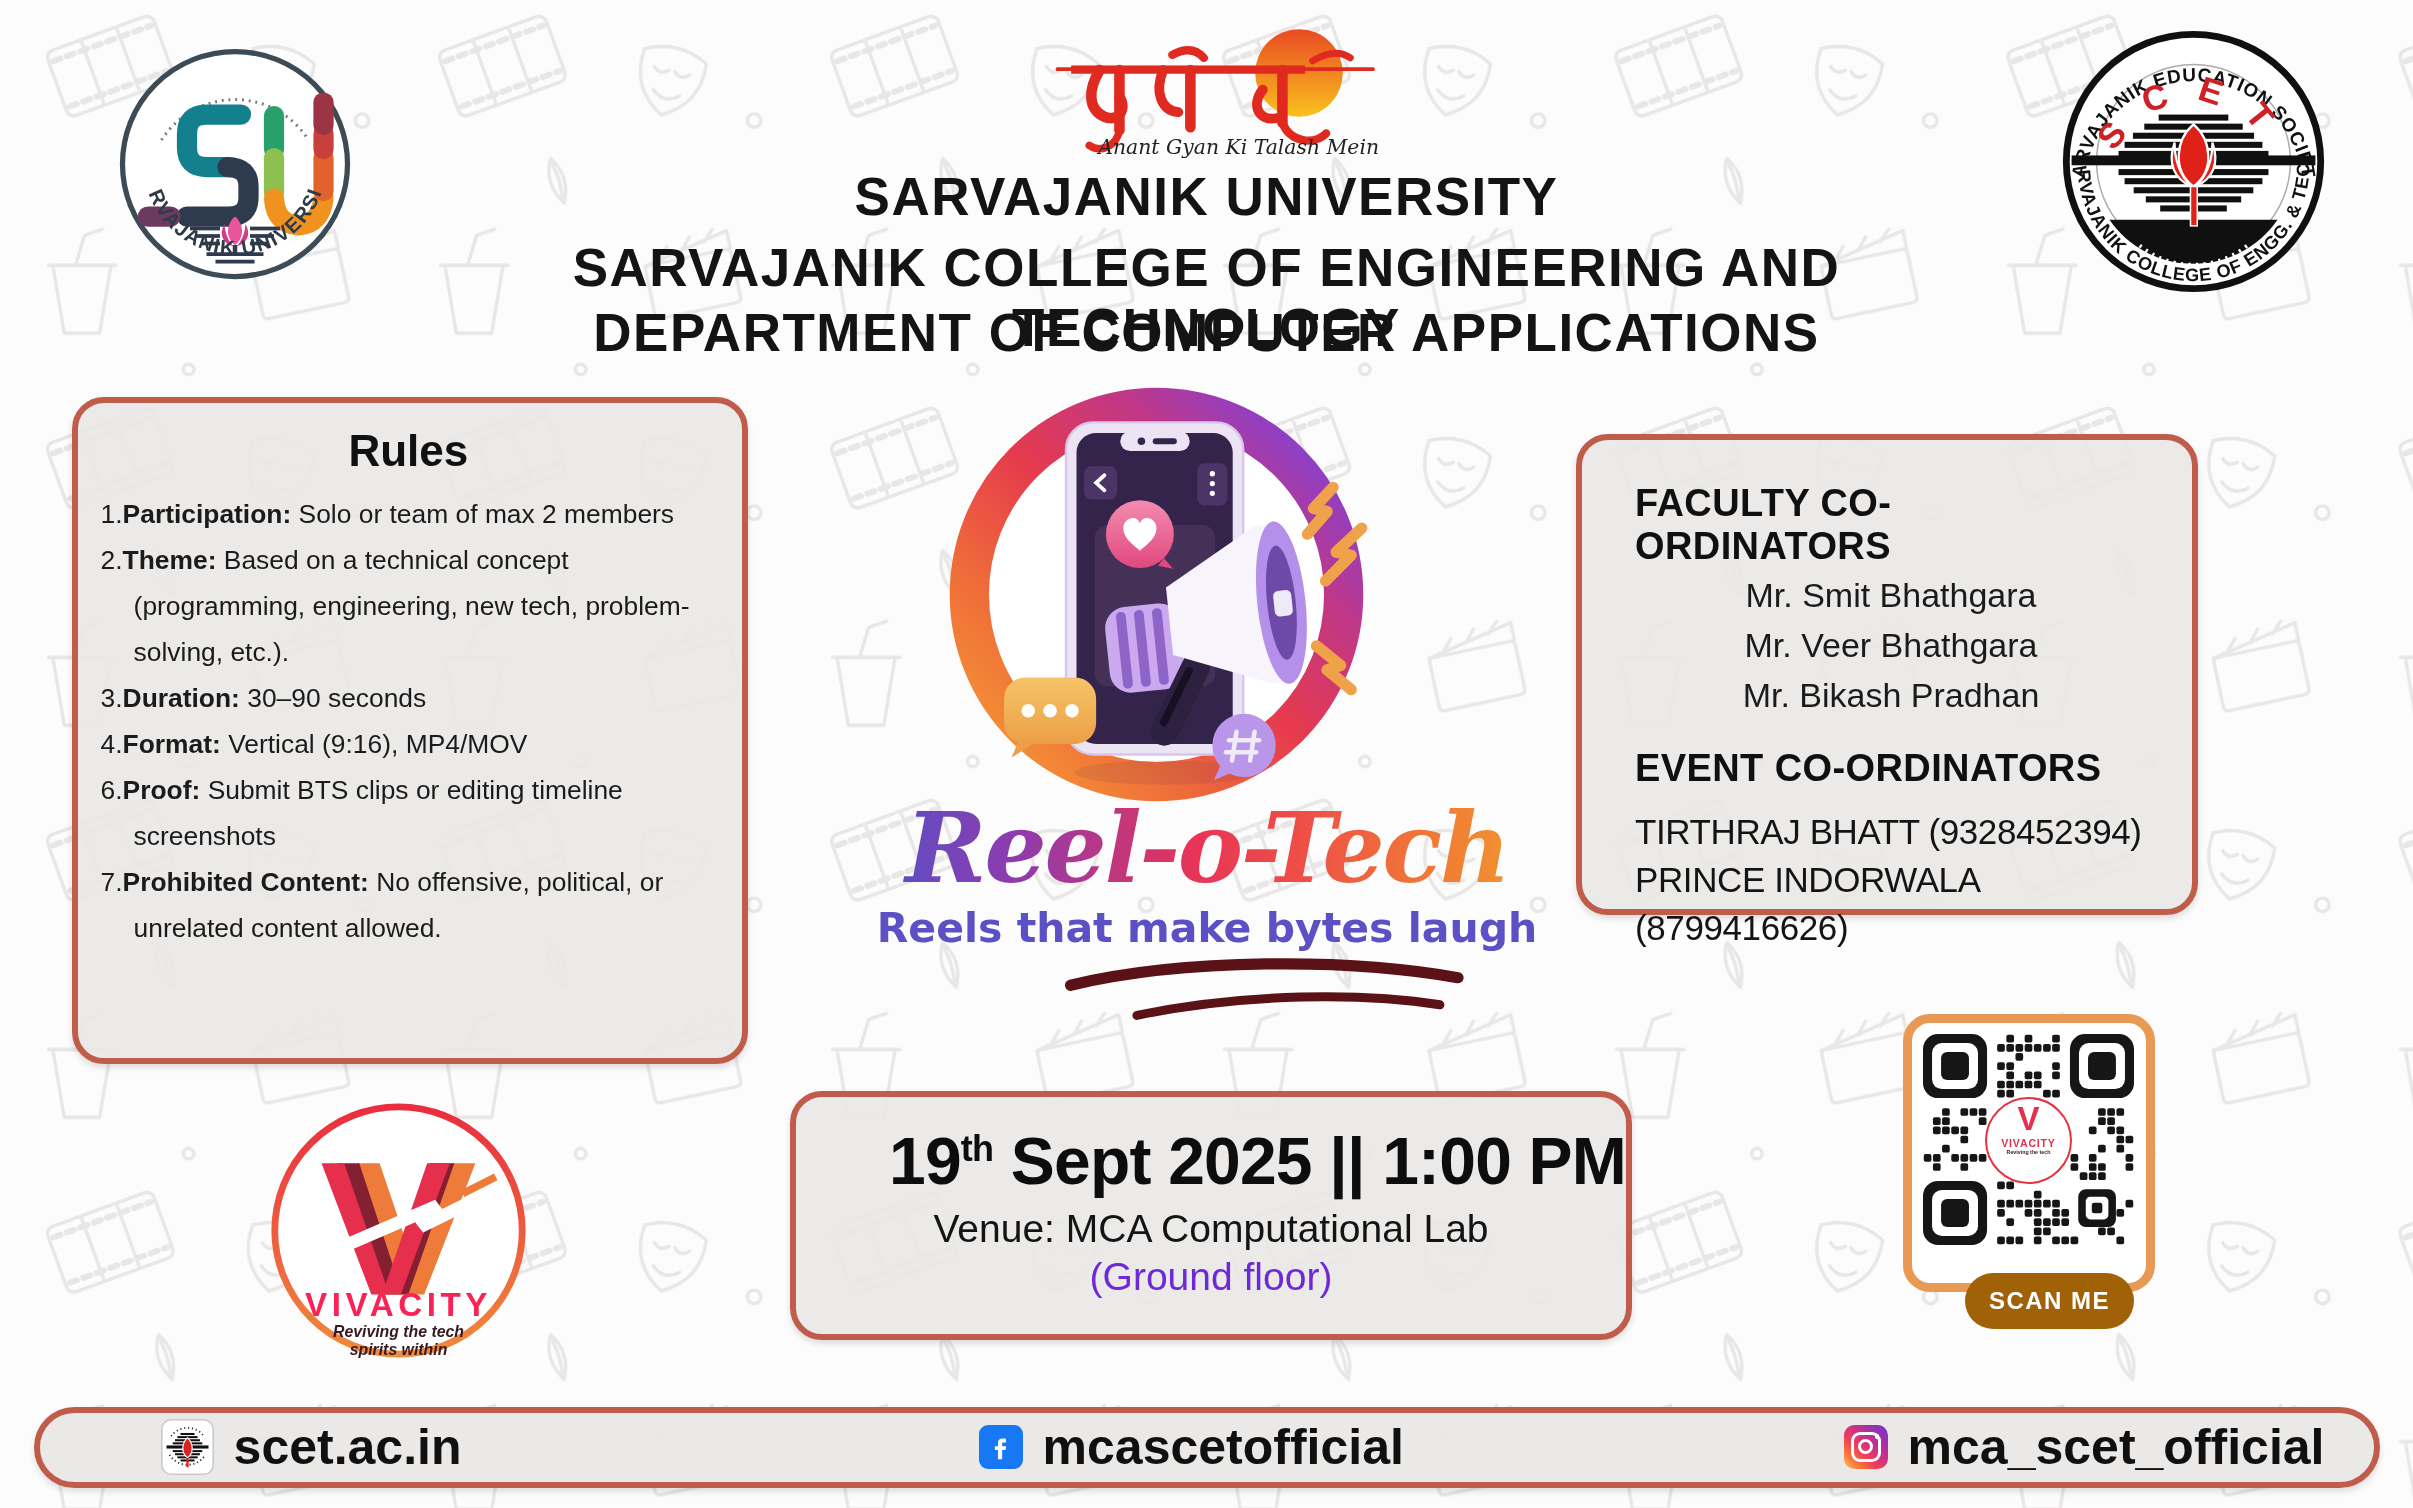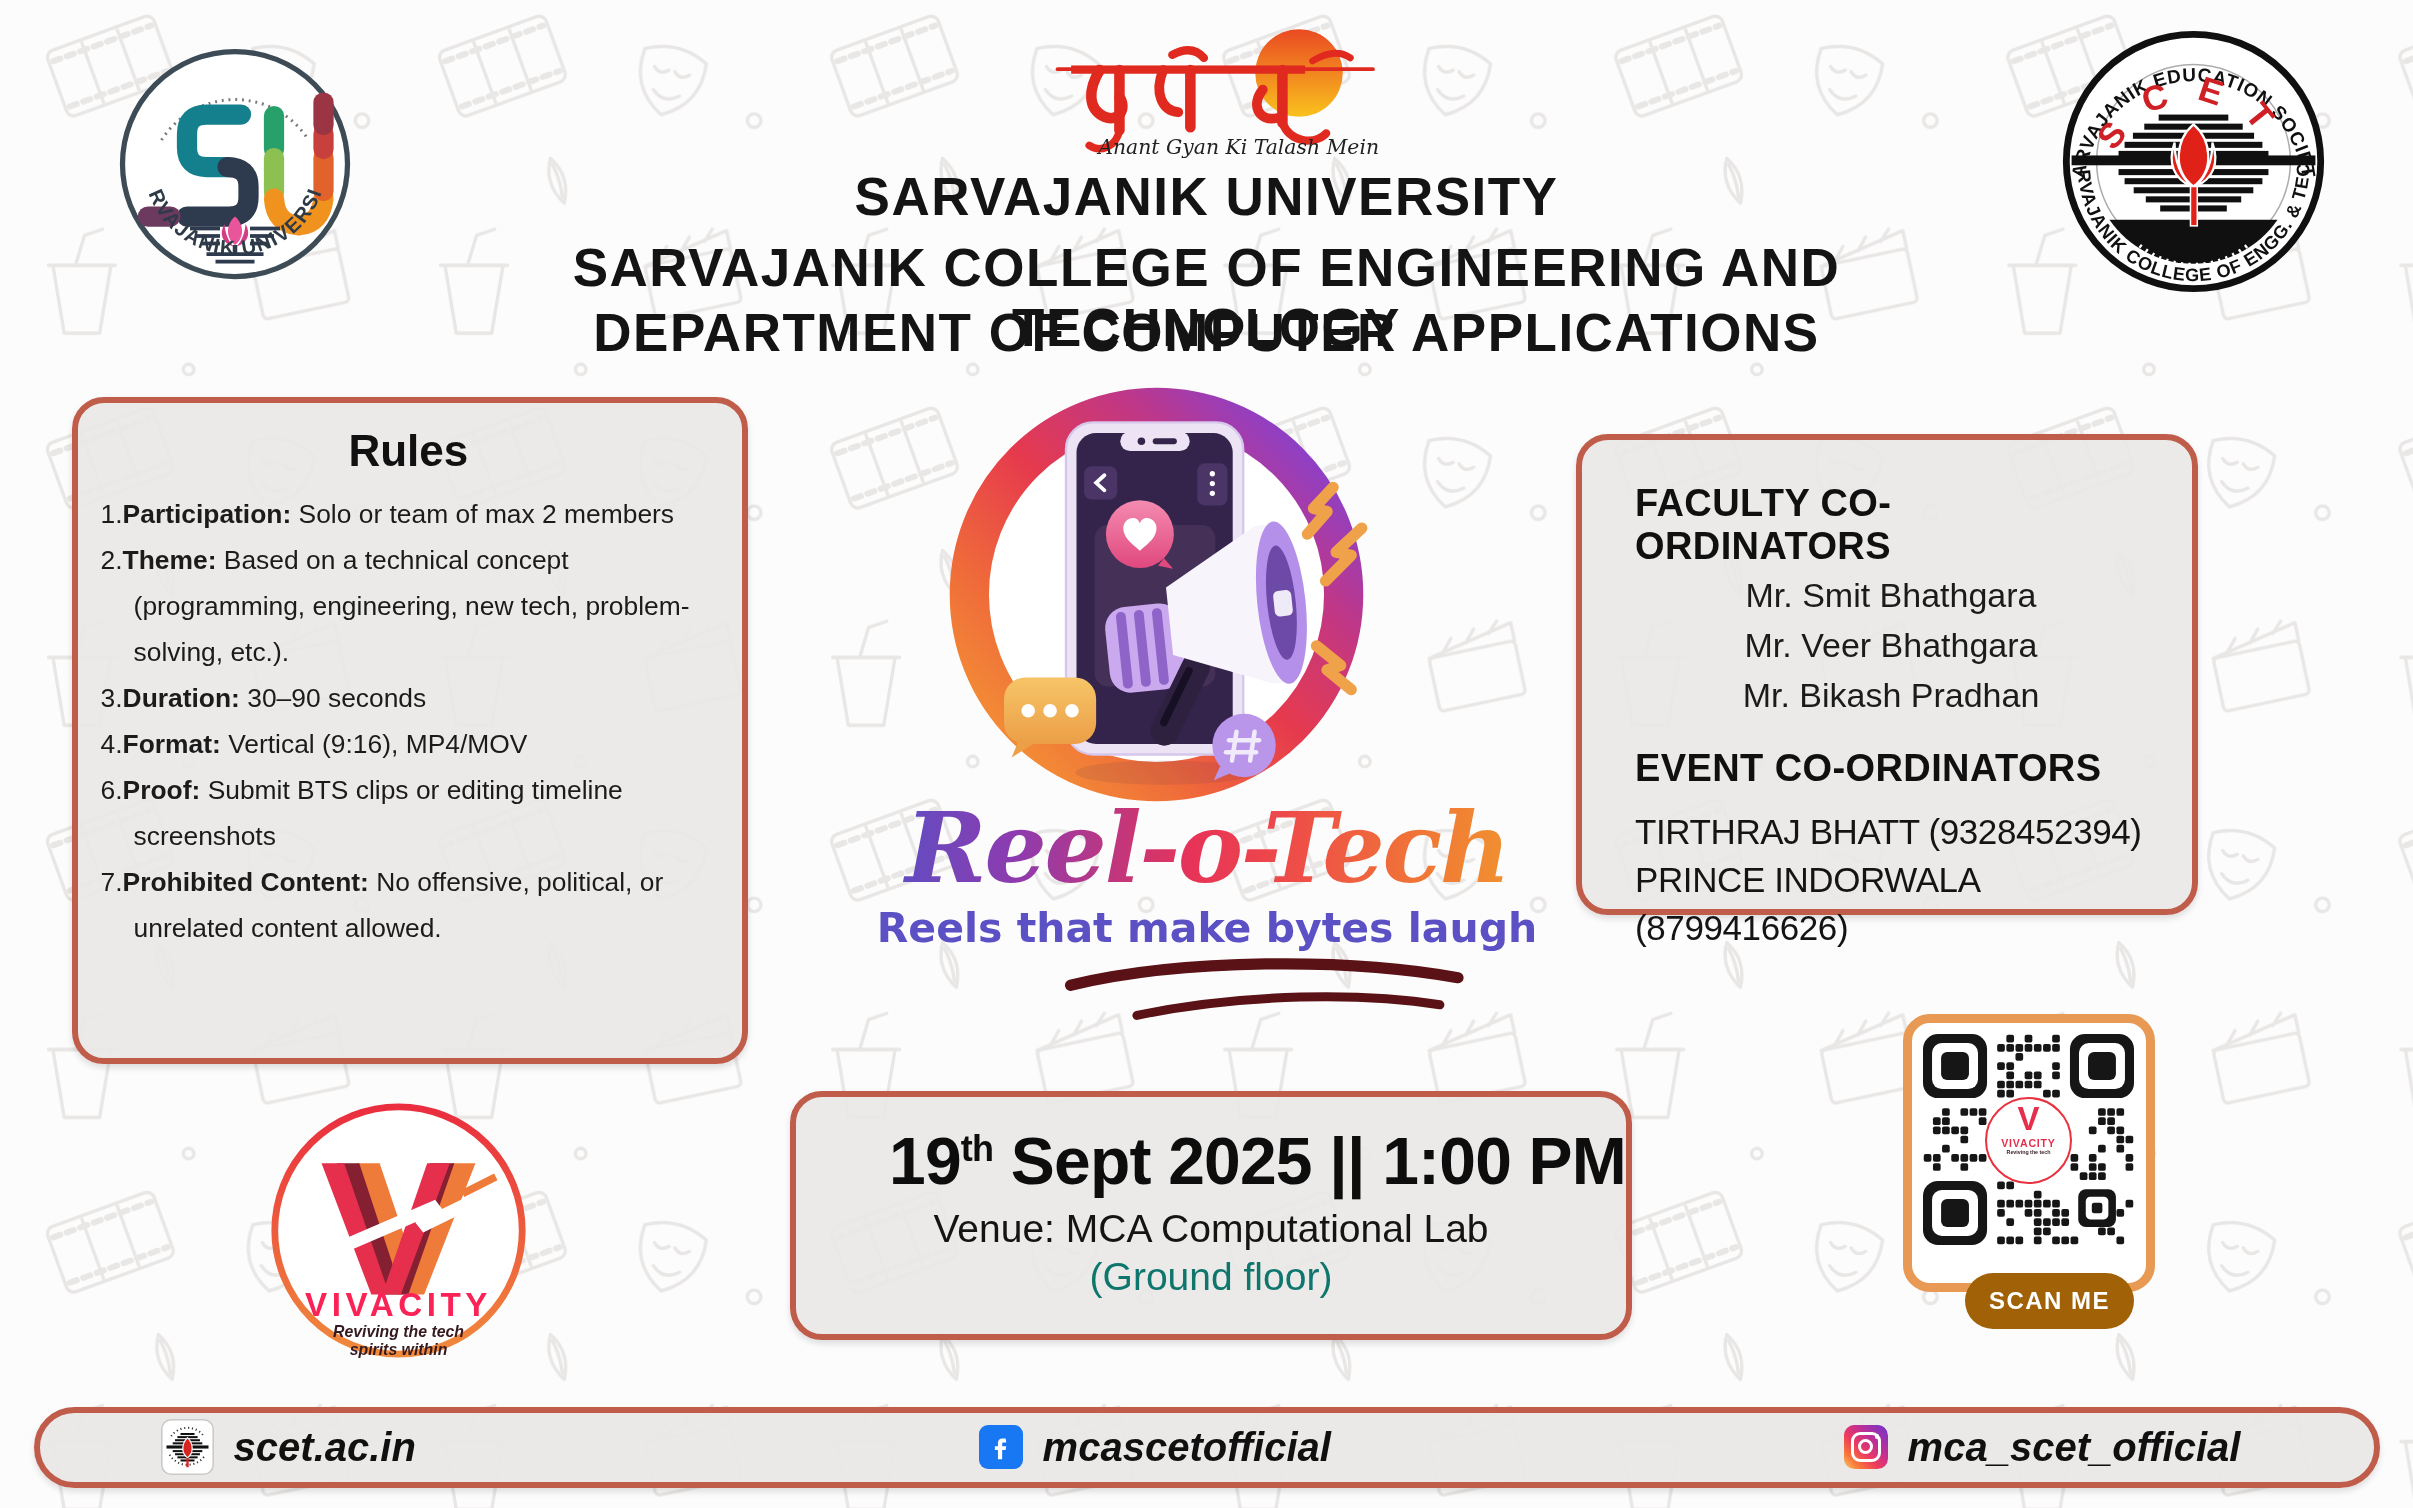--- a/index.html
+++ b/index.html
@@ -37,39 +37,39 @@
     -webkit-background-clip:text;background-clip:text;color:transparent;
     -webkit-text-fill-color:transparent;}
   .reel-tagline{position:absolute;left:830px;top:904px;width:754px;text-align:center;
     font-family:"DejaVu Sans",sans-serif;font-weight:bold;font-size:41px;color:#5b50c4;}
 
   
   #date-box{left:790px;top:1091px;width:842px;height:249px;text-align:center;padding-top:26px;}
   .date-line{font-size:66px;font-weight:bold;color:#0d0d0d;letter-spacing:-0.8px;text-align:right;}
   .date-line .sup{font-size:36px;vertical-align:super;}
   .venue-line{font-size:39px;color:#141414;margin-top:7.5px;}
-  .floor-line{font-size:39px;color:#0f766e;margin-top:4.5px;}
+  .floor-line{font-size:39px;color:#6d28d9;margin-top:4.5px;}
 
   
   #qr-box{position:absolute;left:1903px;top:1014px;width:252px;height:278px;background:#ffffff;
     border:9.8px solid #e89a55;border-radius:27px;box-sizing:border-box;}
   #qr-center{position:absolute;left:1985px;top:1097px;width:87px;height:87px;background:#fff;
     border:2.3px solid #e8323f;border-radius:50%;box-sizing:border-box;text-align:center;}
   #qr-center .vmini{font-size:33px;line-height:39px;font-weight:bold;color:#e62e4d;}
   #qr-center .vname{font-size:10.6px;font-weight:bold;color:#e62e4d;letter-spacing:0.8px;line-height:10.6px;}
   #qr-center .vtag{font-size:5.3px;font-weight:bold;color:#351a20;line-height:6px;}
   #scanme{position:absolute;left:1965px;top:1273px;width:169px;height:56px;background:#a16207;
     border-radius:29px;color:#fff;font-size:24px;font-weight:bold;letter-spacing:1.5px;
     display:flex;align-items:center;justify-content:center;}
 
   
   #footer-bar{left:34px;top:1407px;width:2346px;height:81px;border-radius:41px;
     background:rgba(233,232,230,0.95);}
   .footer-item{position:absolute;top:0;height:68px;display:flex;align-items:center;gap:19.6px;}
-  .footer-label{font-size:40px;font-weight:bold;color:#101010;font-style:italic;}
+  .footer-label{font-size:50px;font-weight:bold;color:#101010;}
   .fb-icon{width:44px;height:44px;border-radius:9px;background:#1877f2;display:flex;
     align-items:center;justify-content:center;}
   .ig-icon{width:44px;height:44px;border-radius:10.6px;position:relative;
     background:linear-gradient(225deg,#6a35d0 0%,#c62f8f 38%,#ee3c5c 60%,#f77638 80%,#fec66d 100%);}
   .ig-cam{position:absolute;left:6.8px;top:6.8px;width:30px;height:30px;border:3.8px solid #fff;
     border-radius:9px;box-sizing:border-box;}
   .ig-lens{position:absolute;left:14.3px;top:14.3px;width:15px;height:15px;border:3.8px solid #fff;
     border-radius:50%;box-sizing:border-box;}
   .ig-dot{position:absolute;right:9px;top:9px;width:4.5px;height:4.5px;background:#fff;border-radius:50%;}
 </style>

